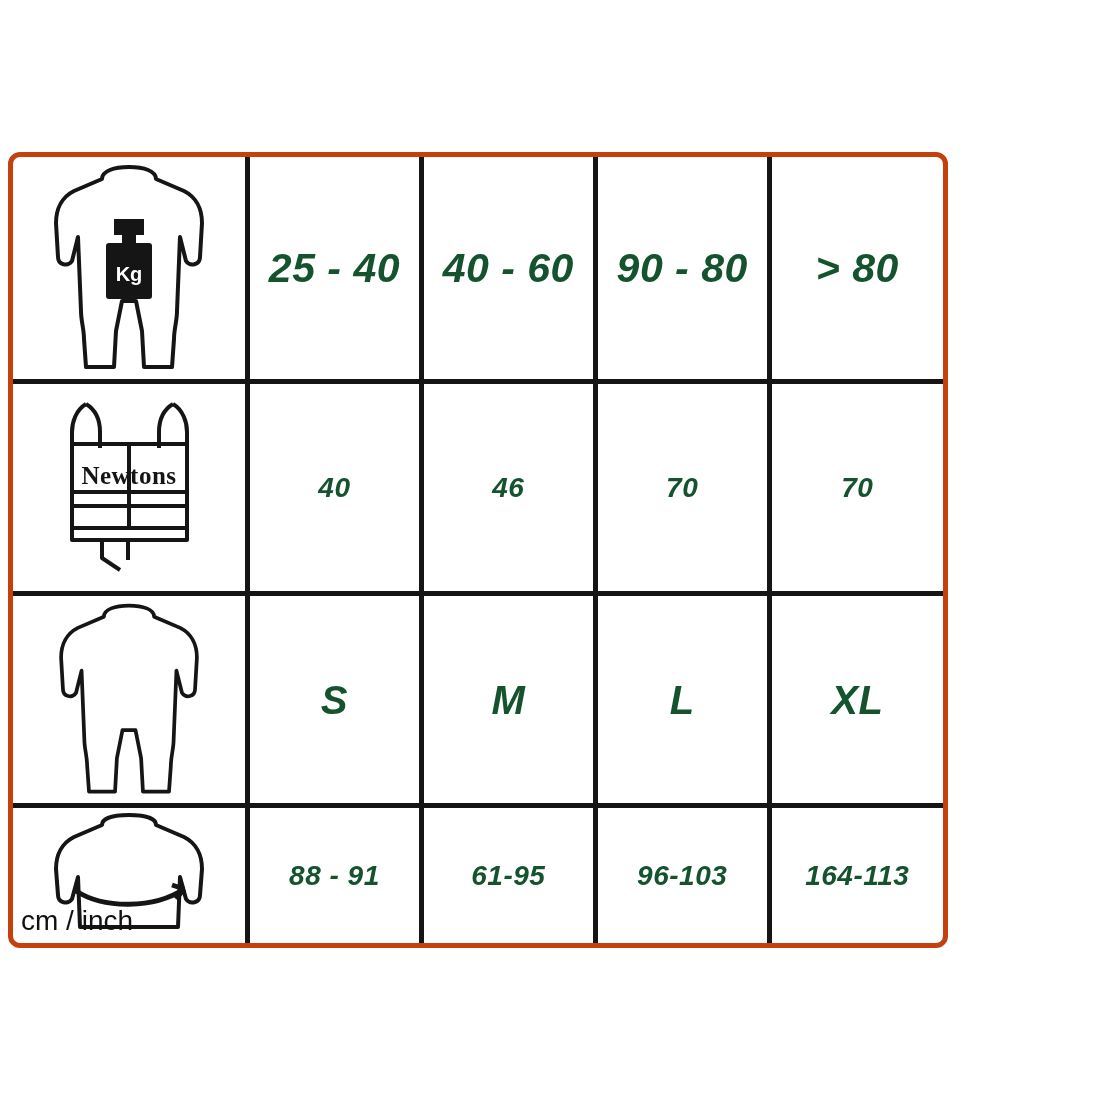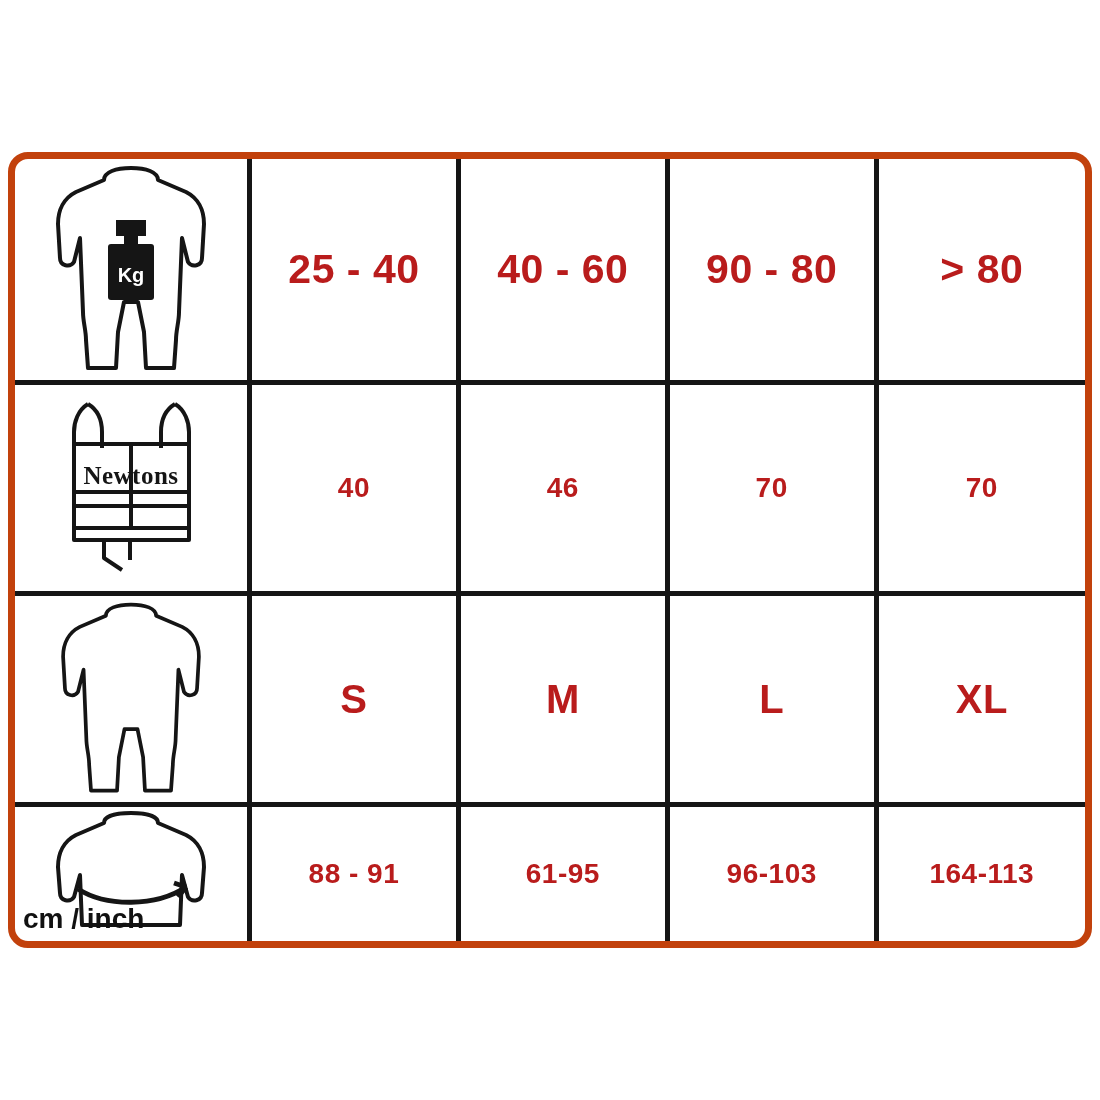--- a/index.html
+++ b/index.html
@@ -12,25 +12,25 @@
     height: 1100px;
     font-family: "Liberation Sans", sans-serif;
     color: #111111;
     overflow: hidden;
   }
 
   #sizing-chart {
     position: absolute;
     left: 8px;
     top: 152px;
-    width: 1084px;
+    width: 940px;
     height: 796px;
     box-sizing: border-box;
-    border: 7px solid #c2410c;
-    border-radius: 20px;
+    border: 5px solid #c2410c;
+    border-radius: 12px;
     background: #ffffff;
   }
 
   .table-wrap {
     position: absolute;
     left: 0;
     top: 0;
     right: 0;
     bottom: 0;
     overflow: hidden;
@@ -58,42 +58,43 @@
 
   .icon-cell {
     width: 232px;
     position: relative;
   }
 
   .value {
     font-weight: bold;
     font-size: 41px;
     letter-spacing: 0.5px;
-    color: #b91c1c;
+    color: #14532d;
     line-height: 1;
+    font-style: italic;
   }
   .row-newtons .value { font-size: 28px; }
   .row-size .value { font-size: 40px; font-weight: bold; }
   .row-chest .value { font-size: 28px; }
 
   .icon-box {
     display: flex;
     align-items: center;
     justify-content: center;
     height: 100%;
     width: 100%;
   }
   .icon-box svg { display: block; }
 
   .cm-label {
     position: absolute;
     left: 8px;
     bottom: 6px;
     font-size: 28px;
-    font-weight: bold;
+    font-weight: normal;
     color: #111111;
     white-space: nowrap;
   }
 
   .newtons-word {
     font-family: "Liberation Serif", serif;
     font-weight: bold;
     font-size: 25px;
     letter-spacing: 0.5px;
   }

